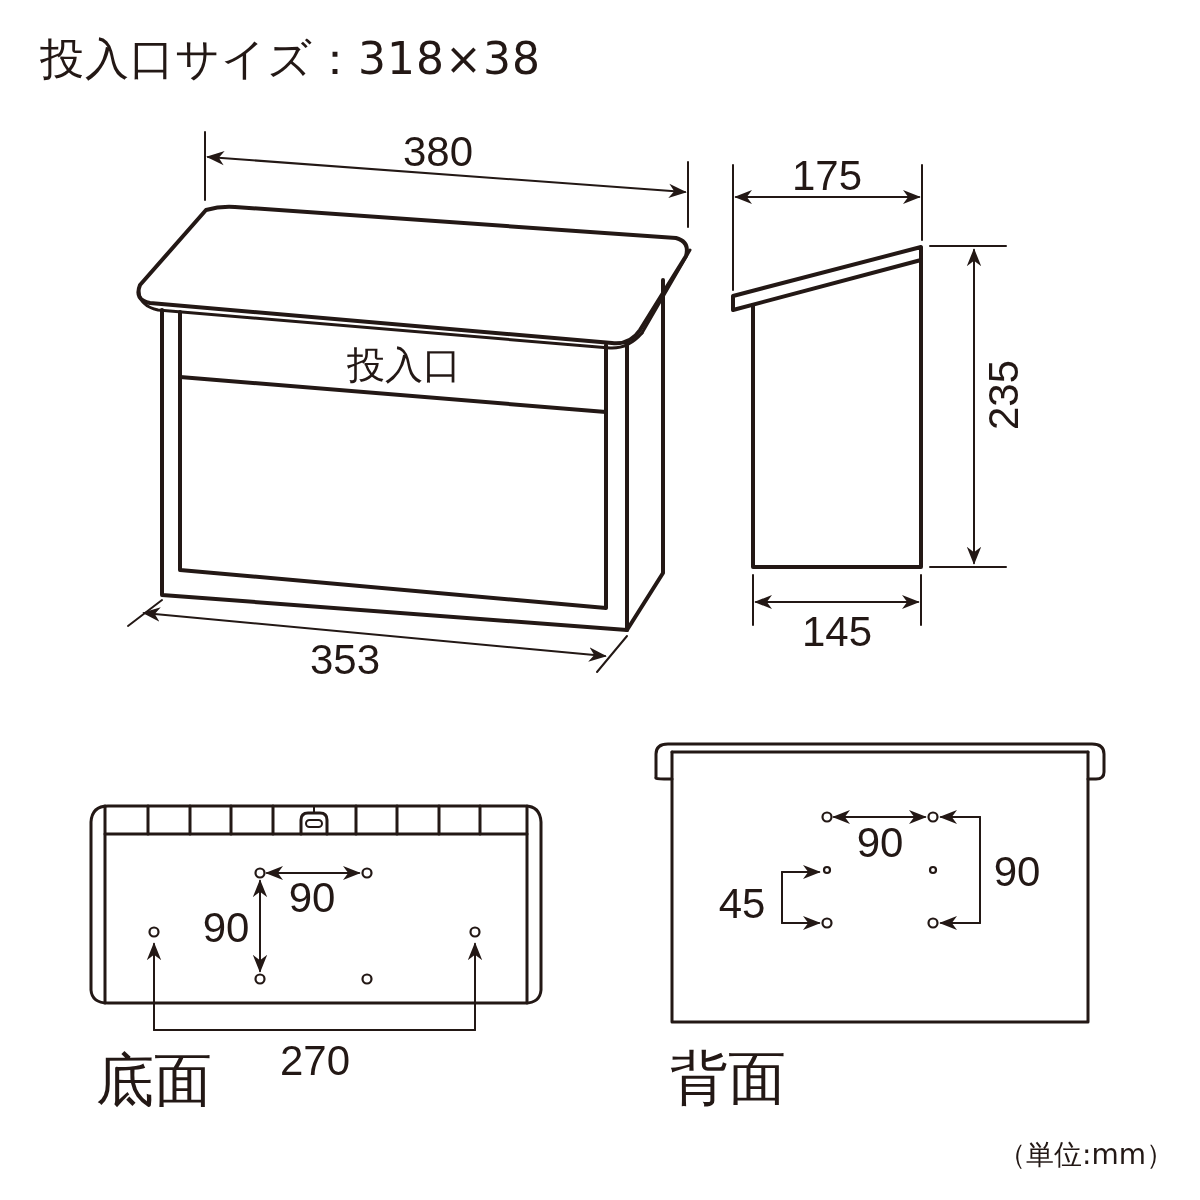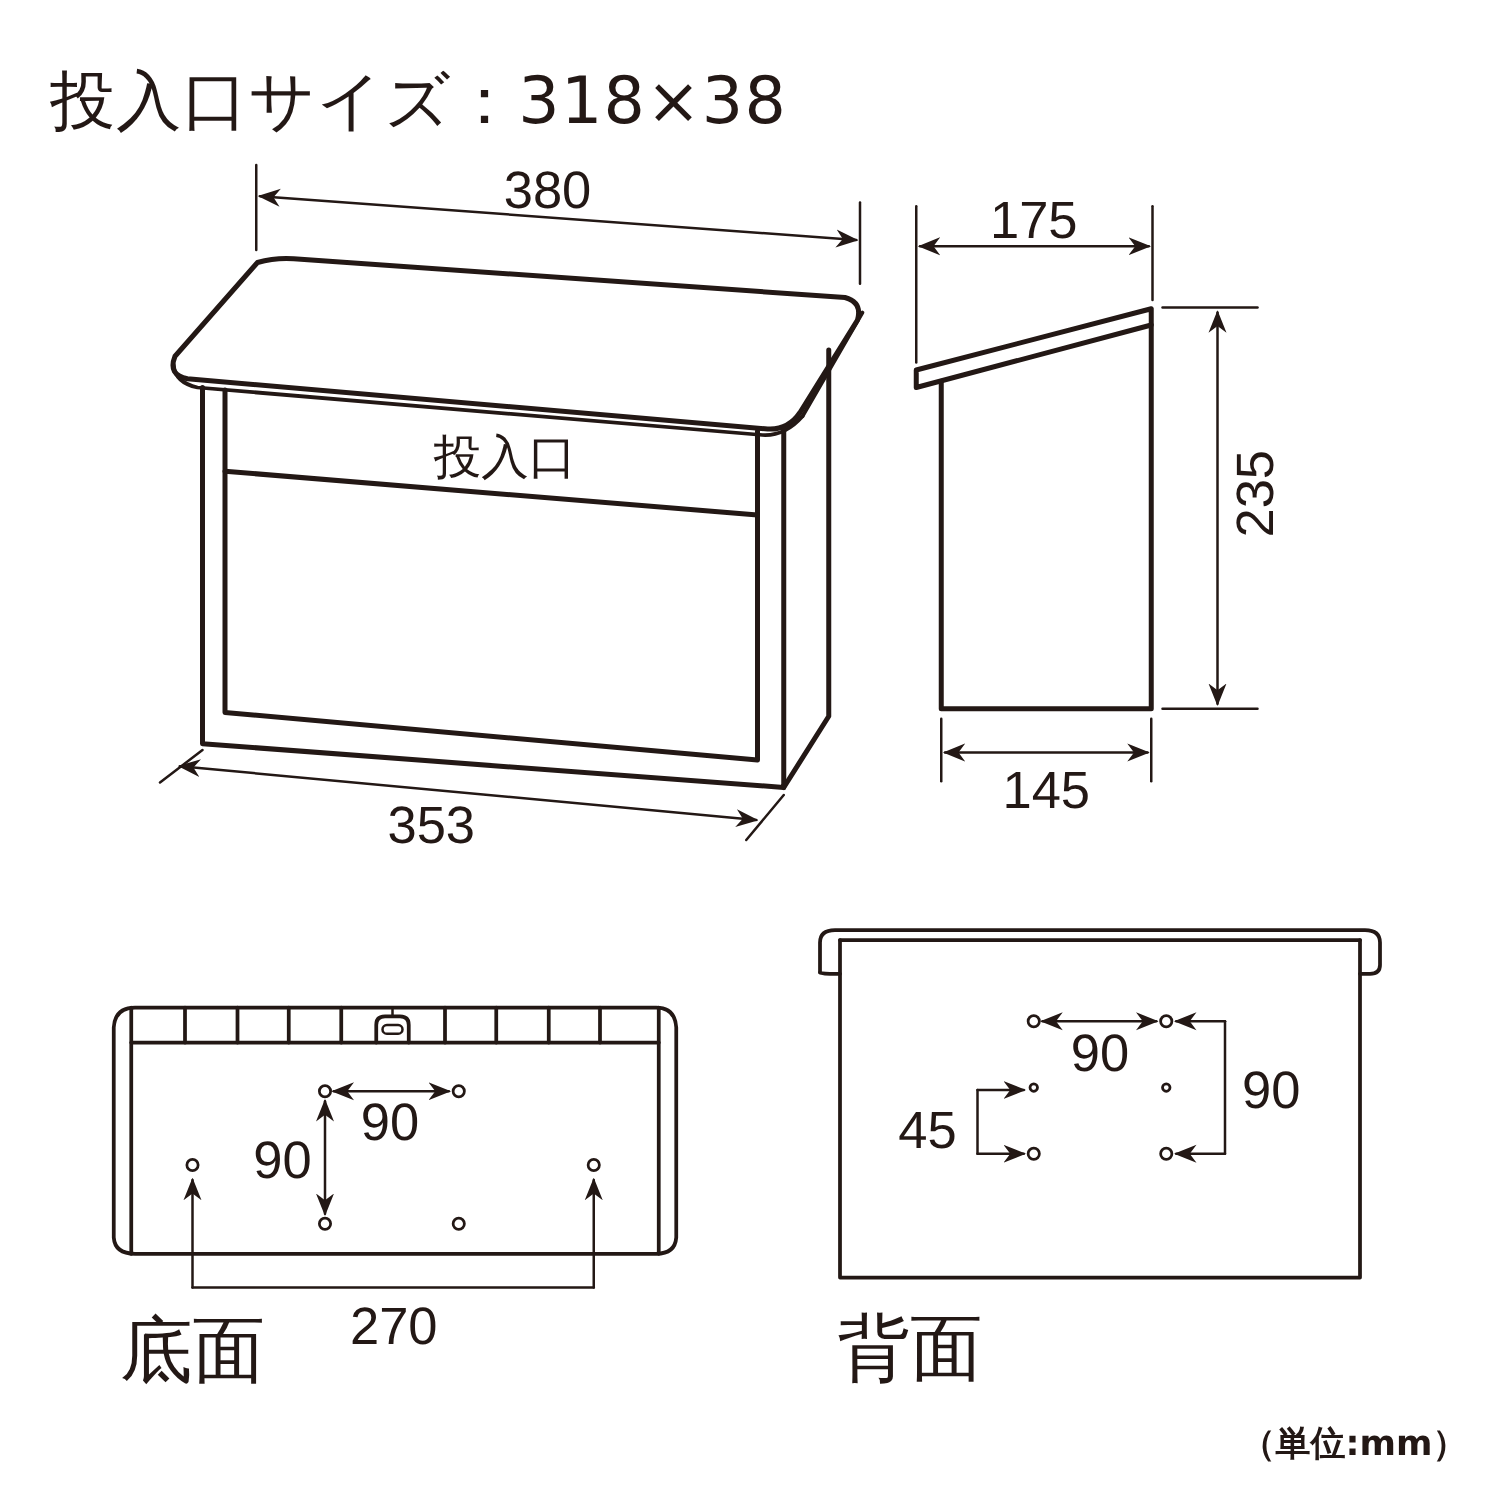--- a/index.html
+++ b/index.html
@@ -1,29 +1,29 @@
 <!DOCTYPE html>
 <html><head>
 <meta charset="utf-8">
 <style>
   html, body { margin: 0; padding: 0; background: #ffffff; }
   body { width: 1200px; height: 1200px; position: relative; overflow: hidden;
          font-family: "DejaVu Sans", "Liberation Sans", sans-serif; color: #231815; }
-  .title { position: absolute; left: 40px; top: 30px; font-size: 52px; letter-spacing: 1px;
-           color: #231815; white-space: nowrap; margin-top: 16px; }
+  .title { position: absolute; left: 40px; top: 30px; font-size: 44px; letter-spacing: 1px;
+           color: #231815; white-space: nowrap; }
   svg#drawing { position: absolute; left: 0; top: 0; }
   .ln { stroke: #231815; fill: none; stroke-linecap: round; stroke-linejoin: round; }
   .thick { stroke-width: 4; }
   .mid { stroke-width: 3; }
   .thin { stroke-width: 2; }
   .hole { fill: #ffffff; stroke: #231815; stroke-width: 2.2; }
   .dimtxt { font-family: "Liberation Sans", "DejaVu Sans", sans-serif; font-size: 42px; fill: #231815; }
   .viewlbl { font-family: "DejaVu Sans", sans-serif; font-size: 58px; fill: #231815; }
   .slotlbl { font-family: "DejaVu Sans", sans-serif; font-size: 38px; fill: #231815; }
-  .unit { position: absolute; right: 26px; top: 1136px; font-size: 28px; color: #231815; white-space: nowrap; font-weight: bold; }
+  .unit { position: absolute; right: 26px; top: 1136px; font-size: 28px; color: #231815; white-space: nowrap; }
 </style>
 </head>
 <body>
 
 <div class="title">投入口サイズ：318×38</div>
 
 <svg id="drawing" width="1200" height="1200" viewBox="0 0 1200 1200">
   <defs>
     <marker id="arr" viewBox="0 0 10 10" refX="9" refY="5" markerWidth="9" markerHeight="9" orient="auto-start-reverse">
       <path d="M0,1 L10,5 L0,9 L3,5 Z" fill="#231815"></path>

